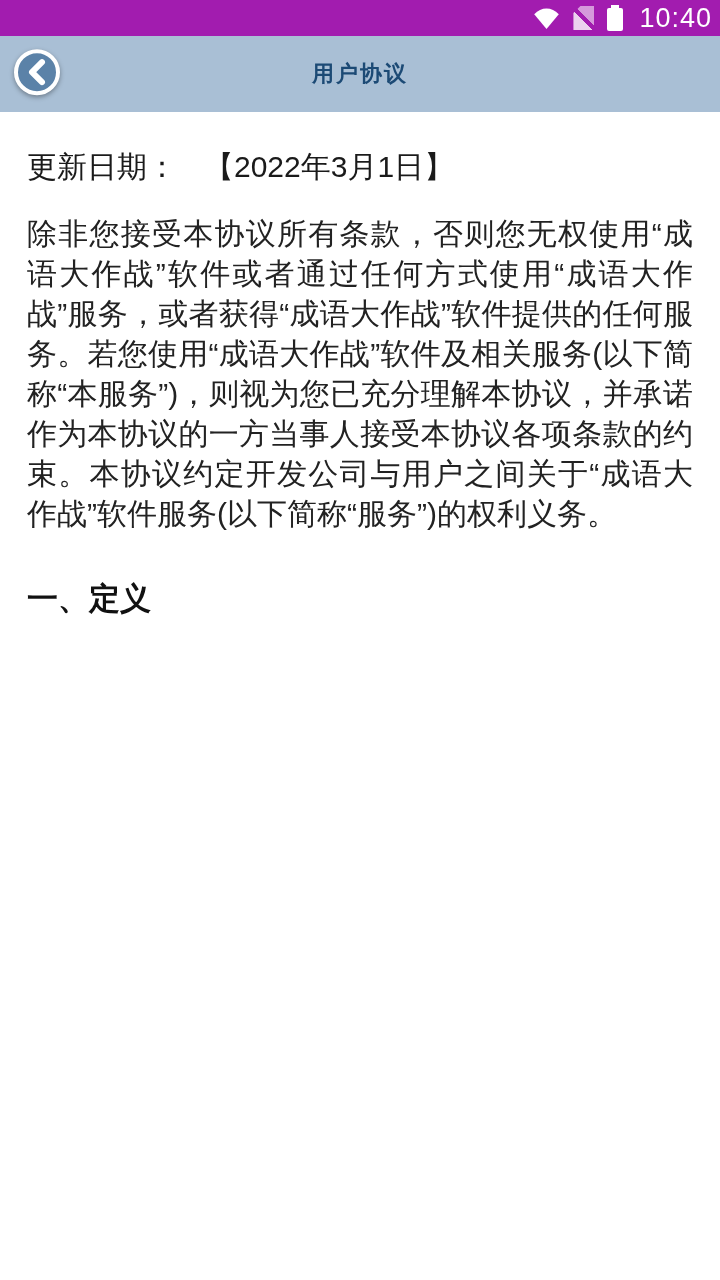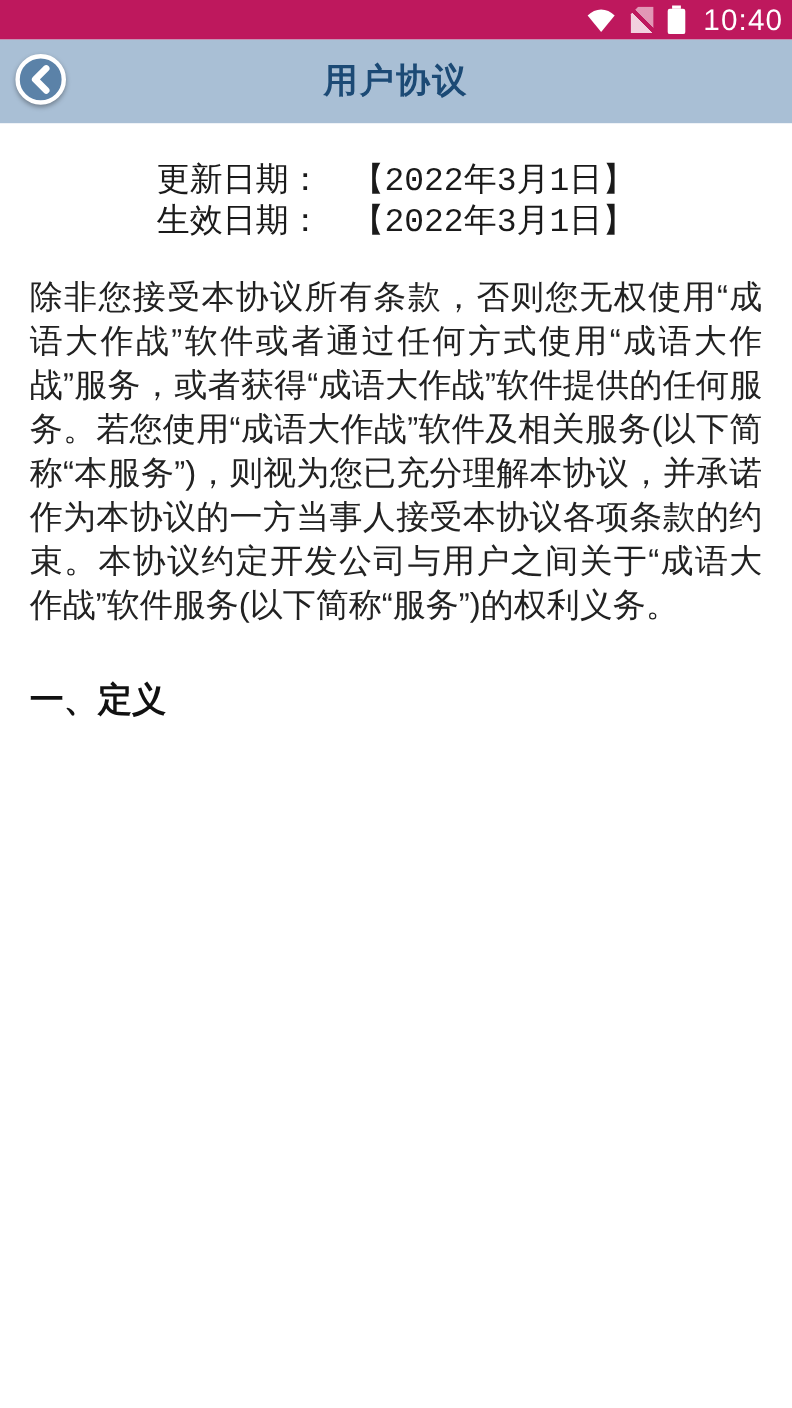--- a/index.html
+++ b/index.html
@@ -11,21 +11,21 @@
   .phone {
     position: relative;
     width: 720px; height: 1280px;
     overflow: hidden;
     background: #ffffff;
   }
 
   
   .status-bar {
     height: 36px;
-    background: #be185d;
+    background: #a21caf;
     display: flex;
     justify-content: flex-end;
     align-items: center;
     gap: 13px;
     padding-right: 8px;
     box-sizing: border-box;
   }
   .wifi-icon svg { display: block; }
   .sim-icon {
     width: 21px; height: 24px;
@@ -61,21 +61,21 @@
   .app-header {
     position: relative;
     height: 76px;
     background: #a9bfd5;
     display: flex;
     align-items: center;
     justify-content: center;
   }
   .header-title {
     color: #1c4a75;
-    font-size: 31px;
+    font-size: 22px;
     font-weight: bold;
     letter-spacing: 2px;
   }
   .back-button {
     position: absolute;
     left: 14px;
     top: 50%;
     transform: translateY(-54%);
     width: 46px; height: 46px;
     border-radius: 50%;
@@ -92,25 +92,24 @@
 
   
   .content {
     padding: 36px 27px 0 27px;
     color: #222222;
     font-size: 30px;
     line-height: 40px;
     box-sizing: border-box;
   }
   .meta-block {
-    text-align: center;
+    text-align: left;
     line-height: 37px;
     margin: 0 0 29px 0;
     color: #1a1a1a;
-    font-family: Liberation Mono, monospace;
   }
   .meta-value { margin-left: 27px; }
   .para {
     margin: 0 0 17px 0;
     text-align: justify;
   }
   .section-heading {
     font-size: 31px;
     font-weight: bold;
     color: #111111;
@@ -141,21 +140,20 @@
         </svg>
       </span>
     </button>
     <div class="header-title">用户协议</div>
   </div>
 
   <div class="content">
 
     <div class="meta-block">
       <div><span>更新日期：</span><span class="meta-value">【2022年3月1日】</span></div>
-      <div><span>生效日期：</span><span class="meta-value">【2022年3月1日】</span></div>
     </div>
 
     <p class="para">除非您接受本协议所有条款，否则您无权使用“成语大作战”软件或者通过任何方式使用“成语大作战”服务，或者获得“成语大作战”软件提供的任何服务。若您使用“成语大作战”软件及相关服务(以下简称“本服务”)，则视为您已充分理解本协议，并承诺作为本协议的一方当事人接受本协议各项条款的约束。本协议约定开发公司与用户之间关于“成语大作战”软件服务(以下简称“服务”)的权利义务。</p>
 
     <h2 class="section-heading">一、定义</h2>
 
 
   </div>
 </div>
 

